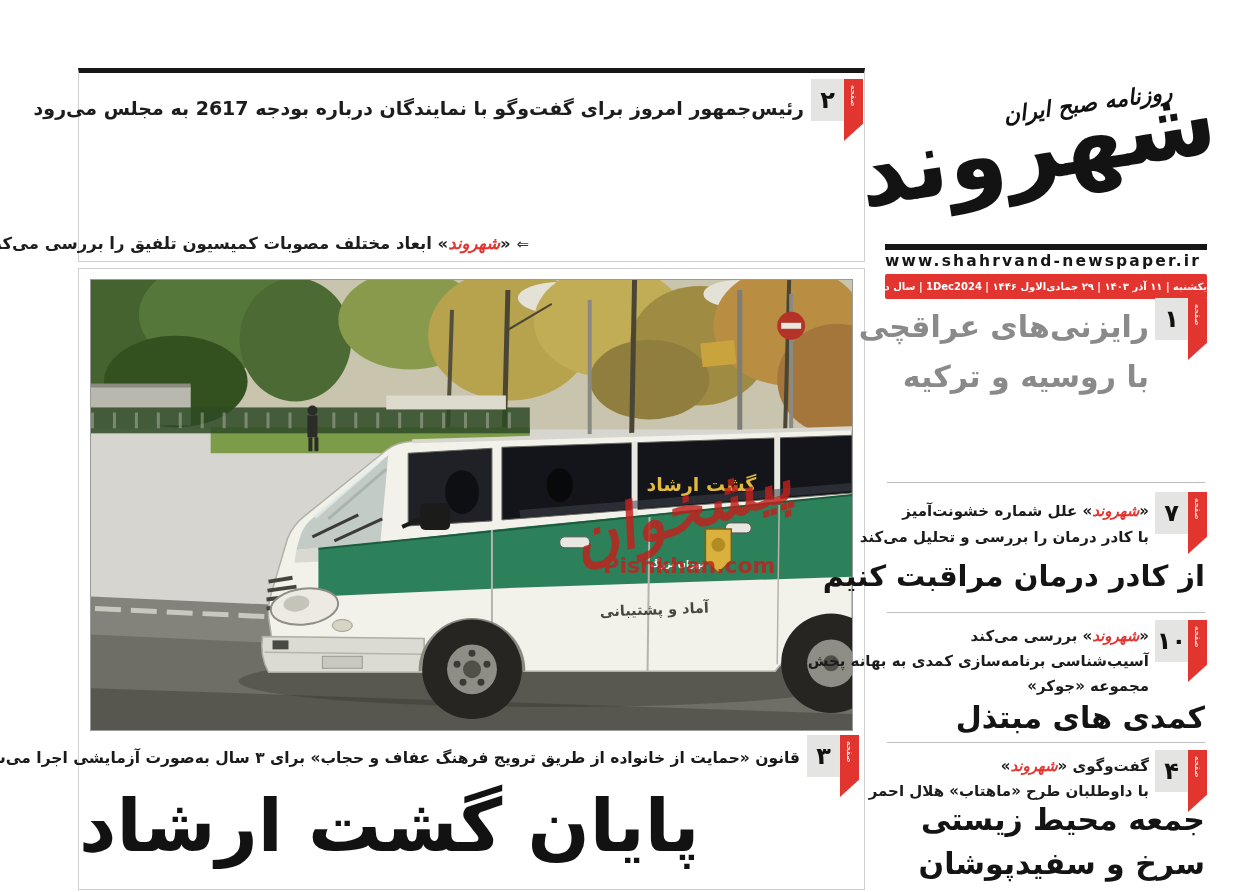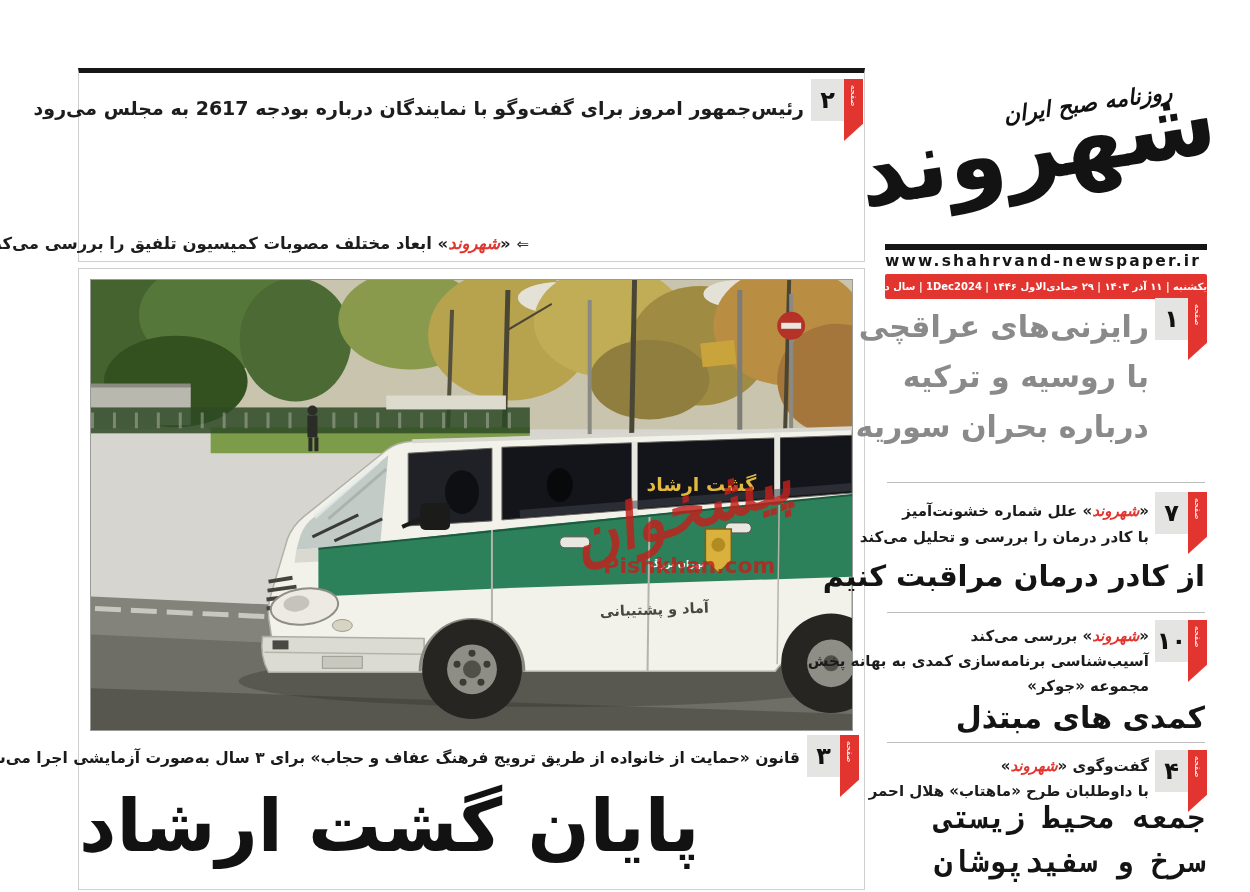--- a/index.html
+++ b/index.html
@@ -77,21 +77,21 @@
   #sb1{top:296px;height:184px;}
   #sb1 .lines{position:absolute;top:6px;right:0;width:100%;}
   #sb2{top:490px;height:120px;}
   #sb2 .sb-kick{top:8px;}
   #sb2 .sb-head{top:64px;font-size:29px;}
   #sb3{top:618px;height:122px;}
   #sb3 .sb-kick{top:6px;line-height:25px;}
   #sb3 .sb-head{top:78px;font-size:30px;}
   #sb4{top:748px;height:142px;}
   #sb4 .sb-kick{top:6px;line-height:25px;}
-  #sb4 .sb-head{top:50px;font-size:30px;line-height:44px;font-family:Liberation Mono, monospace;}
+  #sb4 .sb-head{top:50px;font-size:30px;line-height:44px;}
 </style>
 </head>
 <body>
 
 <div class="page">
 
   <section class="block1">
     <div class="badge">
       <div class="num">۲</div>
       <div class="ribbon">
@@ -250,21 +250,20 @@
   <section class="sb-item" id="sb1">
     <div class="badge">
       <div class="num">۱</div>
       <div class="ribbon">
         <span>صفحه</span>
       </div>
     </div>
     <div class="lines">
       <div class="sb-gray-line">رایزنی‌های عراقچی</div>
       <div class="sb-gray-line">با روسیه و ترکیه</div>
-      <div class="sb-gray-line">درباره بحران سوریه</div>
     </div>
   </section>
 
   <div class="divider" id="dv1" style="top:482px"></div>
 
   <section class="sb-item" id="sb2">
     <div class="badge">
       <div class="num">۷</div>
       <div class="ribbon">
         <span>صفحه</span>

